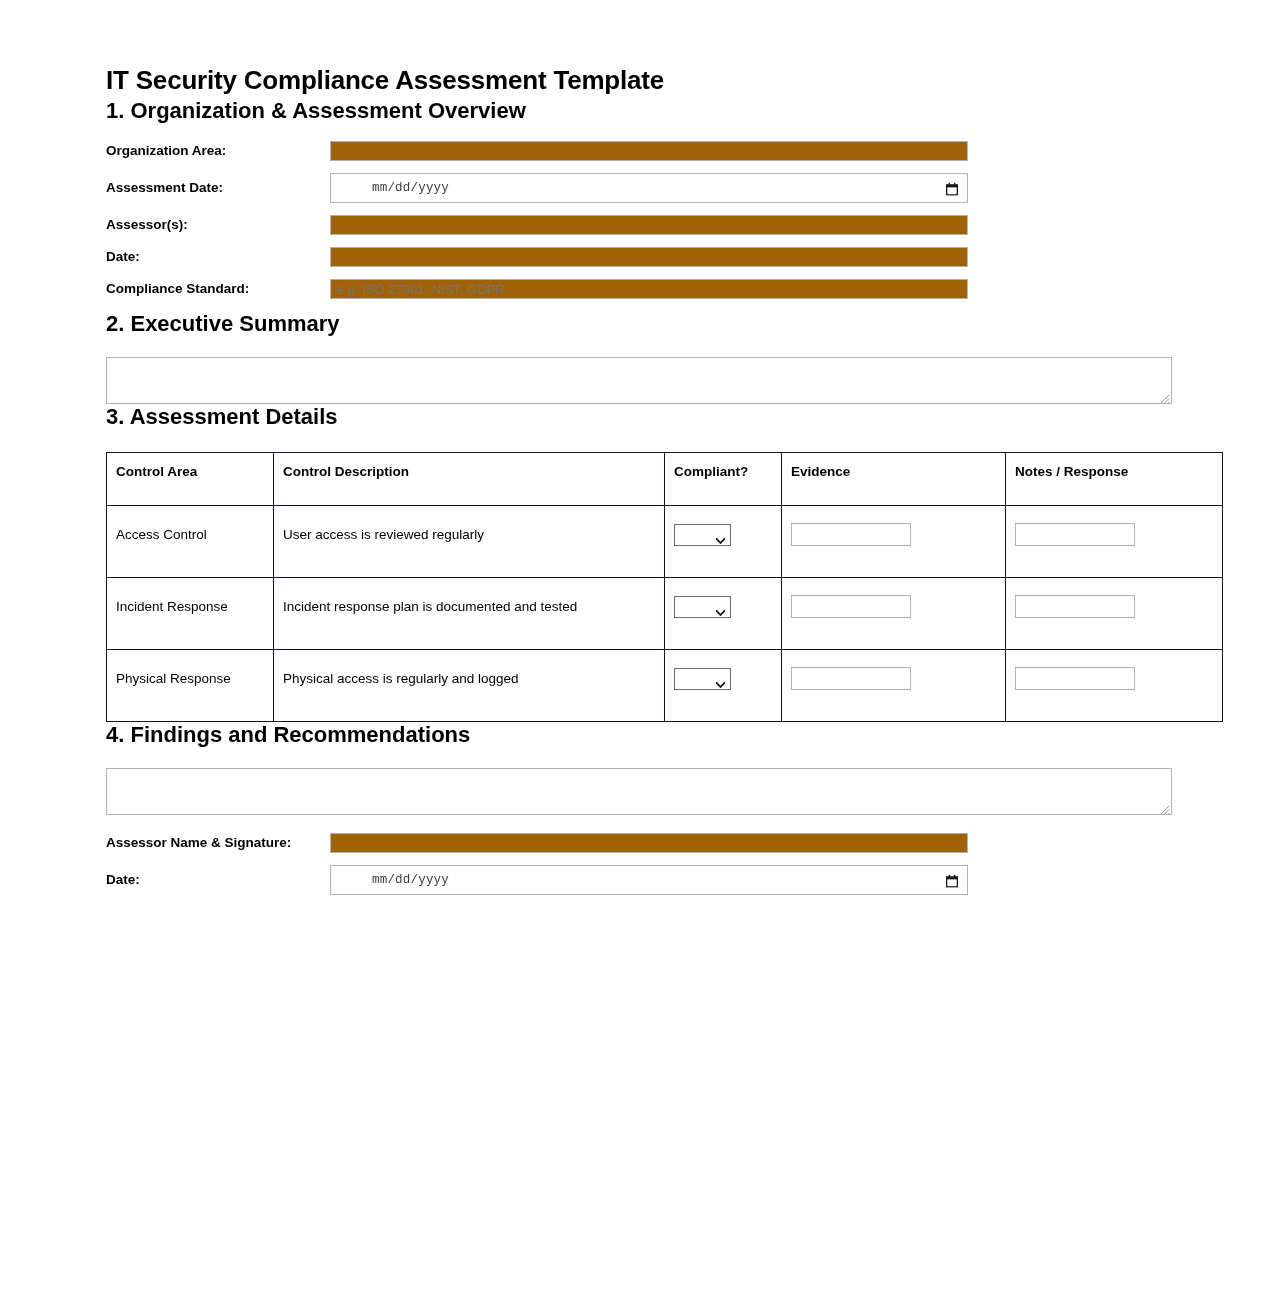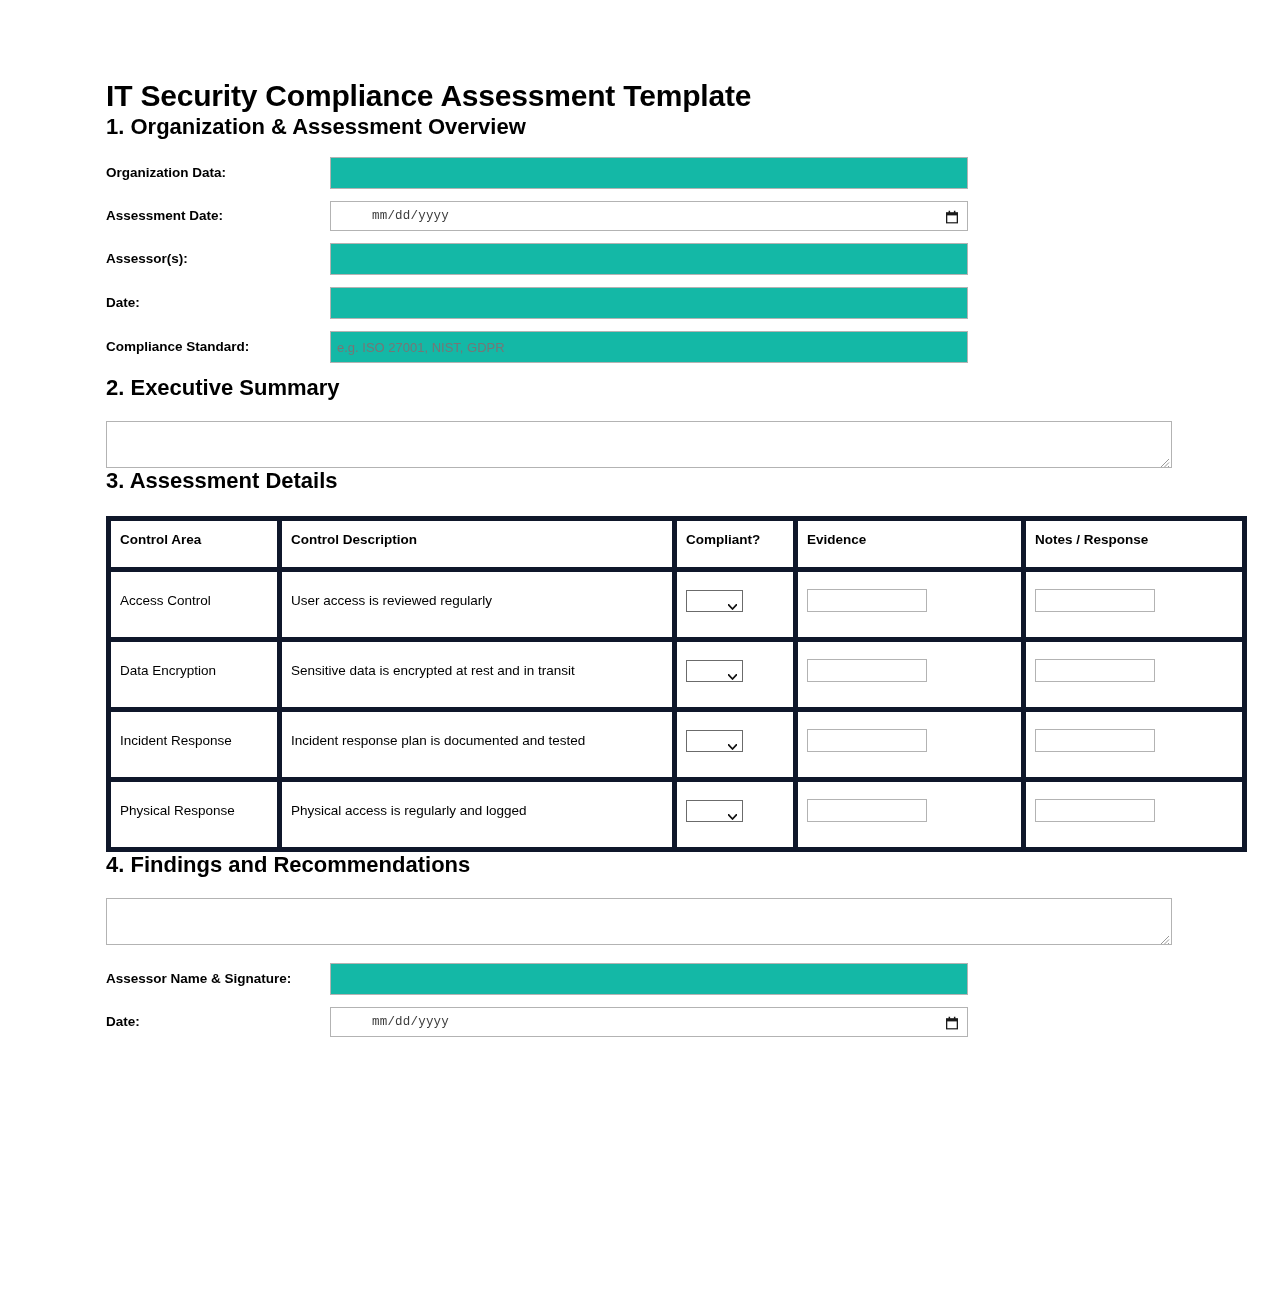--- a/index.html
+++ b/index.html
@@ -13,23 +13,23 @@
     height: 1300px;
     font-family: "Liberation Sans", sans-serif;
     color: #000000;
     overflow: hidden;
   }
   .page {
     padding: 62px 0 0 106px;
     box-sizing: border-box;
   }
   h1.doc-title {
-    font-size: 30px;
+    font-size: 26px;
     font-weight: bold;
-    margin: 16px 0 0 0;
+    margin: 0 0 0 0;
     line-height: 36px;
     letter-spacing: -0.2px;
   }
   h2.section-title {
     font-size: 22px;
     font-weight: bold;
     margin: 0;
     line-height: 26px;
   }
   .sec1-head { margin-top: 24px; }
@@ -47,24 +47,24 @@
   }
   .field-row .f-label {
     width: 224px;
     flex: 0 0 224px;
     font-size: 13.5px;
     font-weight: bold;
     line-height: 16px;
   }
   .txt-input {
     box-sizing: border-box;
-    height: 32px;
+    height: 20px;
     width: 638px;
     border: 1px solid #b3b3b3;
-    background: #14b8a6;
+    background: #a16207;
     font-family: "Liberation Sans", sans-serif;
     font-size: 13px;
     color: #000;
     padding: 0 6px;
     border-radius: 0;
     outline: none;
   }
   .txt-input::placeholder { color: #767676; }
 
   
@@ -115,24 +115,24 @@
   }
 
   
   table.assess {
     border-collapse: collapse;
     width: 1066px;
     margin-top: 22px;
     table-layout: fixed;
   }
   table.assess th, table.assess td {
-    border: 5px solid #0f172a;
+    border: 1px solid #0f172a;
     text-align: left;
     vertical-align: middle;
-    padding: 0 0 8px 9px;
+    padding: 0 0 14px 9px;
     font-size: 13.5px;
   }
   table.assess th {
     font-weight: bold;
     height: 38px;
     line-height: 38px;
   }
   table.assess td {
     height: 57px;
     font-weight: normal;
@@ -193,21 +193,21 @@
 
 <div class="page">
 
   <h1 class="doc-title">IT Security Compliance Assessment Template</h1>
 
   <h2 class="section-title sec1-head">1. Organization &amp; Assessment Overview</h2>
 
   <div class="field-list">
 
     <div class="field-row">
-      <div class="f-label">Organization Data:</div>
+      <div class="f-label">Organization Area:</div>
       <input class="txt-input" type="text" placeholder="" style="">
     </div>
 
     <div class="field-row">
       <div class="f-label">Assessment Date:</div>
       <div class="date-input">
         <span class="date-text">mm/dd/yyyy</span>
         <span class="cal-icon">
           <svg width="12" height="13" viewBox="0 0 12 13">
             <rect x="0.5" y="2.5" width="11" height="10" fill="#ffffff" stroke="#1a1a1a" stroke-width="1.6"></rect>
@@ -277,40 +277,20 @@
           </span>
         </td>
         <td>
           <input class="cell-input" type="text" style="">
         </td>
         <td>
           <input class="cell-input" type="text" style="">
         </td>
       </tr>
 
-      <tr>
-        <td>Data Encryption</td>
-        <td>Sensitive data is encrypted at rest and in transit</td>
-        <td>
-          <span class="select-shell">
-            <select class="compliant-select"><option></option></select>
-            <span class="select-arrow">
-              <svg width="9" height="6" viewBox="0 0 9 6">
-                  <path d="M0.6 0.8 L4.5 5 L8.4 0.8" fill="none" stroke="#111" stroke-width="1.8" stroke-linecap="round" stroke-linejoin="round"></path>
-                </svg>
-            </span>
-          </span>
-        </td>
-        <td>
-          <input class="cell-input" type="text" style="">
-        </td>
-        <td>
-          <input class="cell-input" type="text" style="">
-        </td>
-      </tr>
 
       <tr>
         <td>Incident Response</td>
         <td>Incident response plan is documented and tested</td>
         <td>
           <span class="select-shell">
             <select class="compliant-select"><option></option></select>
             <span class="select-arrow">
               <svg width="9" height="6" viewBox="0 0 9 6">
                   <path d="M0.6 0.8 L4.5 5 L8.4 0.8" fill="none" stroke="#111" stroke-width="1.8" stroke-linecap="round" stroke-linejoin="round"></path>

